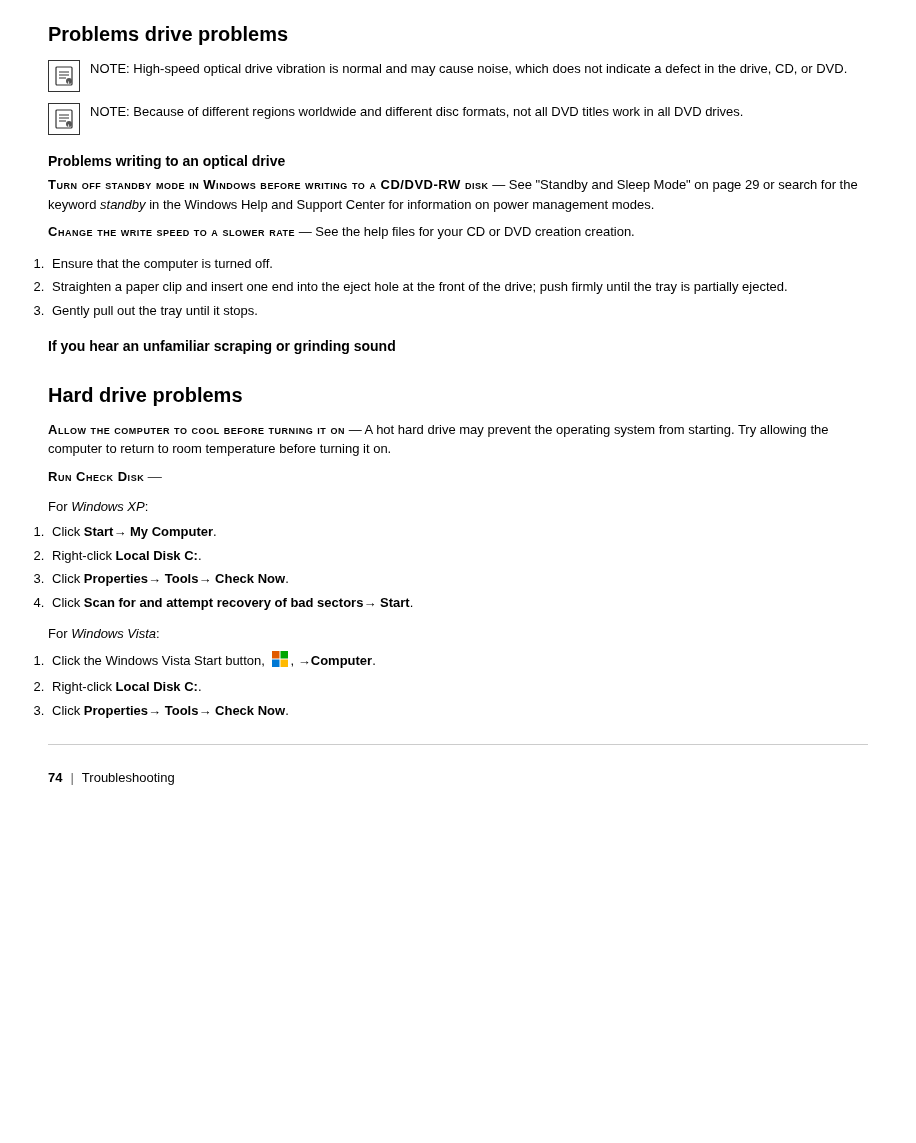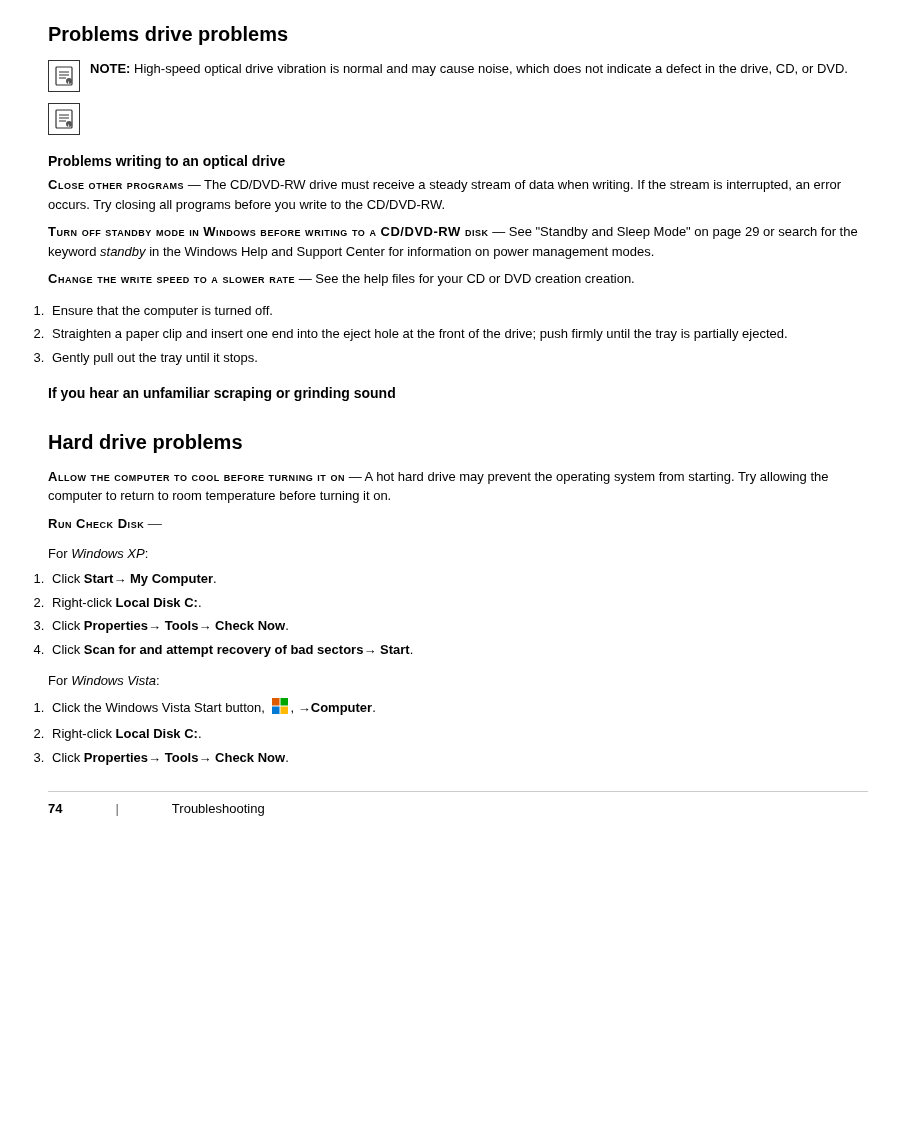--- a/index.html
+++ b/index.html
@@ -45,21 +45,21 @@
     .note-icon svg {
       width: 20px;
       height: 20px;
     }
     .note-text {
       font-family: Arial, sans-serif;
       font-size: 13px;
       line-height: 1.5;
     }
     .note-text .bold {
-      font-weight: bold;
+      font-weight: normal;
       text-align: center;
     }
     .subsection-title {
       font-weight: bold;
       font-family: Arial, sans-serif;
       font-size: 14px;
       margin-top: 16px;
       margin-bottom: 4px;
     }
     .small-caps-label {
@@ -107,24 +107,23 @@
       margin-bottom: 4px;
       padding-left: 2px;
     }
     .bold-inline { font-weight: bold; }
     .italic-inline { font-style: italic; }
     .footer {
       display: flex;
       align-items: center;
       margin-top: 24px;
       border-top: 1px solid #ccc;
-      padding-top: 8px;
-      font-family: Arial, sans-serif;
-      font-size: 13px;
-      gap: 45px;
+      padding-top: 24px;
+      font-family: Arial, sans-serif;
+      font-size: 13px;
     }
     .footer .page-num {
       font-weight: bold;
       margin-right: 8px;
     }
     .footer .separator {
       margin-right: 8px;
       color: #666;
     }
   </style>
@@ -153,28 +152,28 @@
   <div class="note-icon">
     <svg viewBox="0 0 20 20" fill="none" xmlns="http://www.w3.org/2000/svg">
       <rect x="2" y="1" width="16" height="18" rx="1" stroke="#333" stroke-width="1.2" fill="white"></rect>
       <line x1="5" y1="6" x2="15" y2="6" stroke="#333" stroke-width="1"></line>
       <line x1="5" y1="9" x2="15" y2="9" stroke="#333" stroke-width="1"></line>
       <line x1="5" y1="12" x2="12" y2="12" stroke="#333" stroke-width="1"></line>
       <circle cx="15" cy="15" r="3" fill="#555"></circle>
       <text x="14" y="17.5" font-size="5" fill="white" font-weight="bold">i</text>
     </svg>
   </div>
+  <div class="note-text">
+    <span class="bold">NOTE:</span><span> Because of different regions worldwide and different disc formats, not all DVD titles work in all DVD drives.</span>
+  </div>
 </div>
 
 <div class="section-block" style="">
   <div class="subsection-title">Problems writing to an optical drive</div>
 
-  <div class="em-dash-section">
-    <span class="small-caps-label">Close other programs</span><span> — </span><span>The CD/DVD-RW drive must receive a steady stream of data when writing. If the stream is interrupted, an error occurs. Try closing all programs before you write to the CD/DVD-RW.</span>
-  </div>
 
   <div class="em-dash-section">
     <span class="small-caps-label">Turn off standby mode in Windows before writing to a CD/DVD-RW disk</span><span> — </span><span>See "Standby and Sleep Mode" on page 29 or search for the keyword <span class="italic-inline">standby</span> in the Windows Help and Support Center for information on power management modes.</span>
   </div>
 
   <div class="em-dash-section">
     <span class="small-caps-label">Change the write speed to a slower rate</span><span> — </span><span>See the help files for your CD or DVD creation creation.</span>
   </div>
 </div>
 

